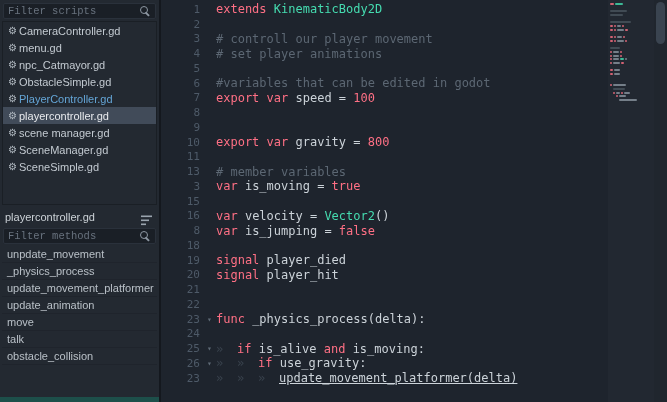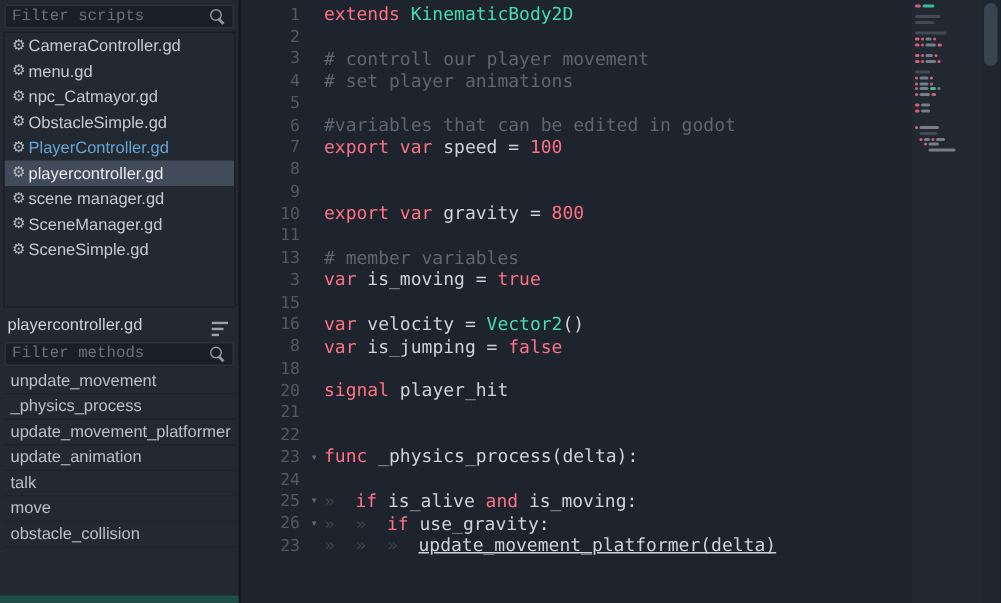--- a/index.html
+++ b/index.html
@@ -143,22 +143,22 @@
     <div class="filter">
       <input type="text" placeholder="Filter methods" style="">
       <span class="mag"></span>
     </div>
 
     <div class="method-list">
         <div class="method-item">unpdate_movement</div>
         <div class="method-item">_physics_process</div>
         <div class="method-item">update_movement_platformer</div>
         <div class="method-item">update_animation</div>
+        <div class="method-item">move</div>
         <div class="method-item">talk</div>
-        <div class="method-item">move</div>
         <div class="method-item">obstacle_collision</div>
       </div>
 
     <div class="bottom-bar"></div>
   </aside>
 
   <main class="editor">
     <div class="code-col">
         <div class="line"><span class="ln">1</span><span class="fold"></span><span class="ct"><span class="tk-kw">extends </span><span class="tk-ty">KinematicBody2D</span></span></div>
         <div class="line"><span class="ln">2</span><span class="fold"></span><span class="ct"></span></div>
@@ -170,20 +170,21 @@
         <div class="line"><span class="ln">8</span><span class="fold"></span></div>
         <div class="line"><span class="ln">9</span><span class="fold"></span><span class="ct"></span></div>
         <div class="line"><span class="ln">10</span><span class="fold"></span><span class="ct"><span class="tk-kw">export </span><span class="tk-kw">var </span><span class="tk-id">gravity = </span><span class="tk-nu">800</span></span></div>
         <div class="line"><span class="ln">11</span><span class="fold"></span></div>
         <div class="line"><span class="ln">13</span><span class="fold"></span><span class="ct"><span class="tk-cm"># member variables</span></span></div>
         <div class="line"><span class="ln">3</span><span class="fold"></span><span class="ct"><span class="tk-kw">var </span><span class="tk-id">is_moving = </span><span class="tk-kw">true</span></span></div>
         <div class="line"><span class="ln">15</span><span class="fold"></span></div>
         <div class="line"><span class="ln">16</span><span class="fold"></span><span class="ct"><span class="tk-kw">var </span><span class="tk-id">velocity = </span><span class="tk-ty">Vector2</span><span class="tk-id">()</span></span></div>
         <div class="line"><span class="ln">8</span><span class="fold"></span><span class="ct"><span class="tk-kw">var </span><span class="tk-id">is_jumping = </span><span class="tk-kw">false</span></span></div>
         <div class="line"><span class="ln">18</span><span class="fold"></span><span class="ct"></span></div>
+        <div class="line"><span class="ln">19</span><span class="fold"></span><span class="ct"><span class="tk-kw">signal </span><span class="tk-id">player_died</span></span></div>
         <div class="line"><span class="ln">20</span><span class="fold"></span><span class="ct"><span class="tk-kw">signal </span><span class="tk-id">player_hit</span></span></div>
         <div class="line"><span class="ln">21</span><span class="fold"></span><span class="ct"></span></div>
         <div class="line"><span class="ln">22</span><span class="fold"></span><span class="ct"></span></div>
         <div class="line"><span class="ln">23</span><span class="fold">▾</span><span class="ct"><span class="tk-kw">func </span><span class="tk-id">_physics_process(delta):</span></span></div>
         <div class="line"><span class="ln">24</span><span class="fold"></span></div>
         <div class="line"><span class="ln">25</span><span class="fold">▾</span><span class="ct"><span class="tab">»</span><span class="tk-kw">if </span><span class="tk-id">is_alive </span><span class="tk-kw">and </span><span class="tk-id">is_moving:</span></span></div>
         <div class="line"><span class="ln">26</span><span class="fold">▾</span><span class="ct"><span class="tab">»</span><span class="tab">»</span><span class="tk-kw">if </span><span class="tk-id">use_gravity:</span></span></div>
         <div class="line"><span class="ln">23</span><span class="fold"></span><span class="ct"><span class="tab">»</span><span class="tab">»</span><span class="tab">»</span><span class="tk-fu">update_movement_platformer(delta)</span></span></div>
       </div>
     <div class="minimap">

